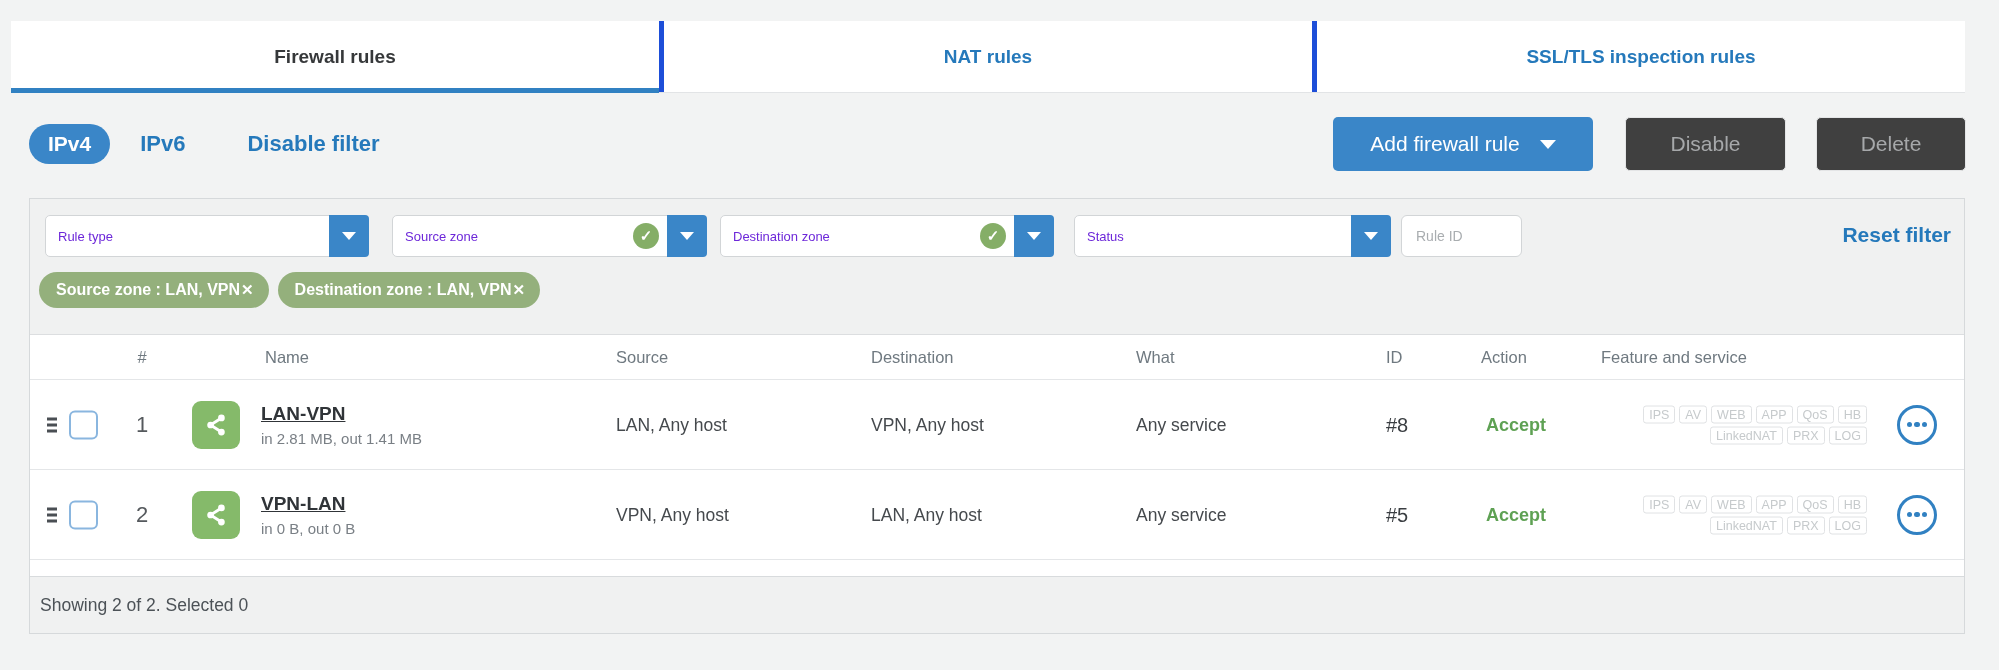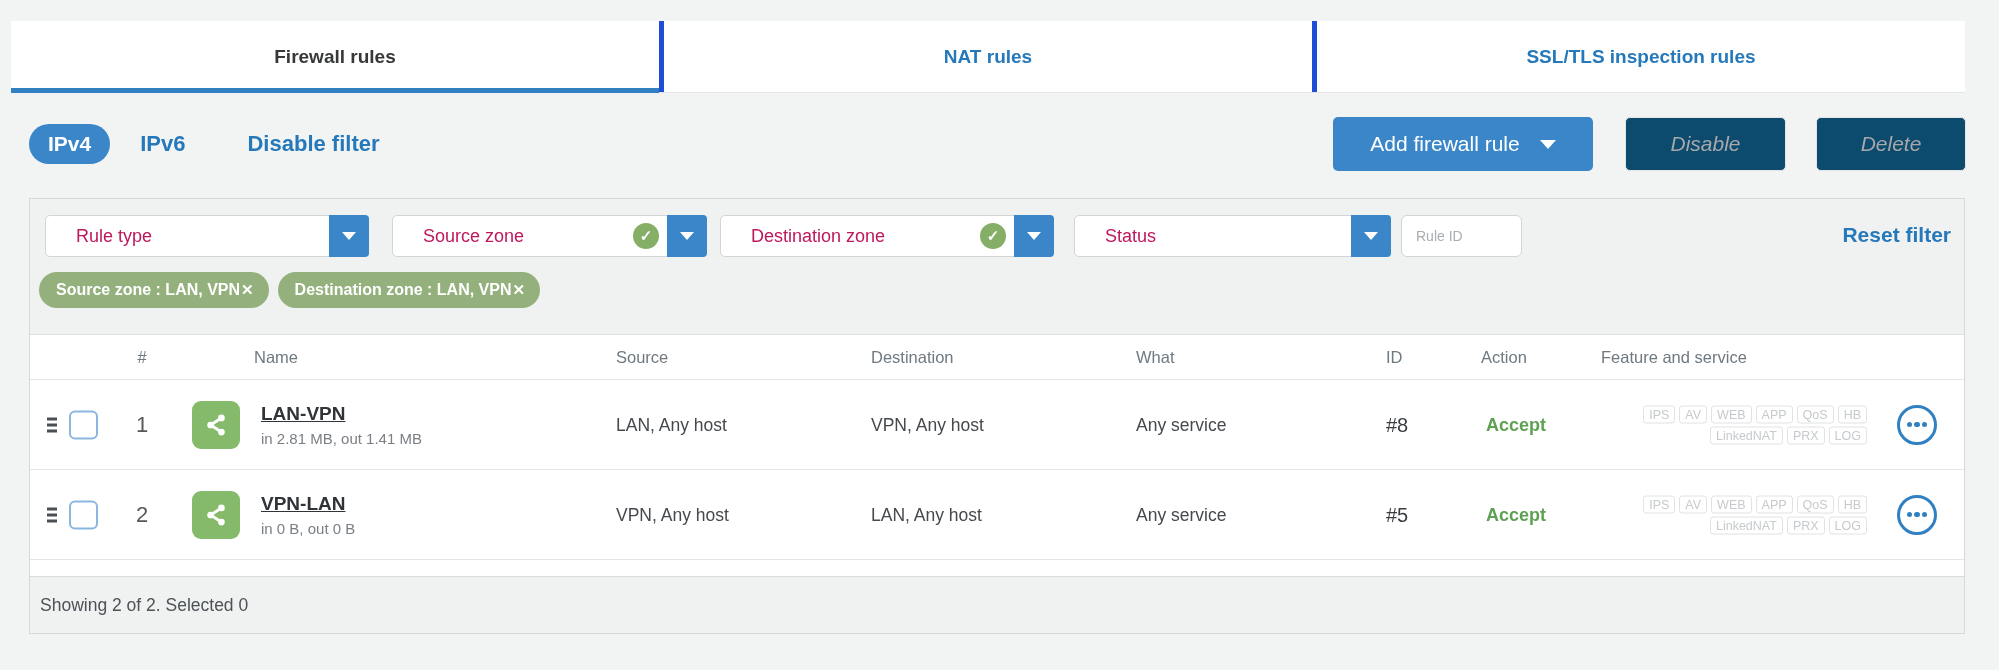--- a/index.html
+++ b/index.html
@@ -13,52 +13,52 @@
   .tab.active { color:#36383a; }
   .tab.active::after { content:""; position:absolute; left:0; right:0; bottom:-1px; height:5px; background:#3181c2; }
 
   
   .toolbar { position:absolute; left:29px; top:117px; width:1937px; height:54px; display:flex; align-items:center; }
   .pill { background:#3a86c8; color:#fff; font-weight:700; font-size:21px; padding:8px 19px; border-radius:24px; cursor:pointer; }
   .ipv6 { color:#2579bb; font-weight:700; font-size:22px; margin-left:30px; cursor:pointer; }
   .disable-filter { color:#2579bb; font-weight:700; font-size:22px; margin-left:62px; cursor:pointer;text-align:center; }
   .btn-primary { margin-left:auto; height:54px; width:260px; background:#3a86c8; border:none; border-radius:5px; color:#fff; font-size:21px; font-weight:500; display:flex; align-items:center; justify-content:center; gap:20px; font-family:inherit; cursor:pointer; }
   .chev-down { width:0; height:0; border-left:8px solid transparent; border-right:8px solid transparent; border-top:9px solid #fff; }
-  .btn-secondary { height:54px; background:#0c4a6e; border:1px solid #e4e5e6; border-radius:5px; color:#a6a8aa; font-size:21px; font-family:inherit; cursor:pointer;font-style:italic; }
+  .btn-secondary { height:54px; background:#404040; border:1px solid #e4e5e6; border-radius:5px; color:#a6a8aa; font-size:21px; font-family:inherit; cursor:pointer; }
   .btn-disable { width:161px; margin-left:32px; }
   .btn-delete { width:150px; margin-left:30px; }
 
   
   .panel { position:absolute; left:29px; top:198px; width:1936px; background:#fff; border:1px solid #d6d9db; }
 
   
   .filter-area { position:relative; background:#f0f1f1; height:136px; border-bottom:1px solid #dcdee0; }
   .combo { position:absolute; top:16px; height:42px; background:#fff; border:1px solid #d2d5d7; border-radius:5px; display:flex; align-items:center; cursor:pointer; }
-  .combo-label { flex:1; padding-left:30px; font-size:18px; color:#be185d; white-space:nowrap; }
+  .combo-label { flex:1; padding-left:12px; font-size:13px; color:#6d28d9; white-space:nowrap; }
   .combo-check { width:26px; height:26px; border-radius:50%; background:#85ae67; color:#fff; display:flex; align-items:center; justify-content:center; font-size:15px; font-weight:700; margin-right:8px; flex:none; }
   .combo-btn { width:40px; align-self:stretch; background:#3a86c8; border-radius:0 4px 4px 0; display:flex; align-items:center; justify-content:center; margin:-1px -1px -1px 0; flex:none; }
   .combo-btn .chev-sm { width:0; height:0; border-left:7px solid transparent; border-right:7px solid transparent; border-top:8px solid #fff; }
   .combo-rule-type { left:15px; width:324px; }
   .combo-source    { left:362px; width:315px; }
   .combo-dest      { left:690px; width:334px; }
   .combo-status    { left:1044px; width:317px; }
   .rule-id { position:absolute; left:1371px; top:16px; width:121px; height:42px; border:1px solid #d2d5d7; border-radius:6px; padding:0 14px; font-size:14px; color:#3e444a; font-family:inherit; background:#fff; }
   .rule-id::placeholder { color:#a9adb0; }
   .add-filter { position:absolute; left:1508px; top:16px; width:184px; height:42px; background:#3a86c8; border:none; border-radius:5px; color:#fff; font-size:18.5px; font-weight:500; display:flex; align-items:center; justify-content:center; gap:15px; font-family:inherit; cursor:pointer; }
   .add-filter .chev-sm { width:0; height:0; border-left:7px solid transparent; border-right:7px solid transparent; border-top:8px solid #fff; }
   .reset-filter { position:absolute; right:13px; top:24px; color:#2579bb; font-weight:700; font-size:21px; cursor:pointer; }
   .chips { position:absolute; left:9px; top:73px; display:flex; gap:9px; }
   .chip { background:#94b07c; color:#fff; border-radius:18px; height:36px; display:flex; align-items:center; padding:0 15px 0 17px; font-size:16px; font-weight:600; gap:1px; cursor:pointer; white-space:nowrap; }
   .chip-x { font-size:15px; font-weight:700; }
 
   
   .thead { position:relative; height:45px; background:#fff; border-bottom:1px solid #e4e6e8; font-size:16.5px; color:#6f7980; font-weight:500; }
   .th { position:absolute; top:50%; transform:translateY(-50%); white-space:nowrap; }
   .th-num { left:102px; width:20px; text-align:center; }
-  .th-name { left:224px; } .th-src { left:586px; } .th-dst { left:841px; }
+  .th-name { left:235px; } .th-src { left:586px; } .th-dst { left:841px; }
   .th-what { left:1106px; } .th-id { left:1356px; } .th-action { left:1451px; } .th-feature { left:1571px; }
 
   .row { position:relative; height:90px; border-bottom:1px solid #e4e6e8; background:#fff; }
   .drag { position:absolute; left:17px; top:50%; transform:translateY(-50%); display:flex; flex-direction:column; gap:3px; cursor:grab; }
   .drag i { width:10px; height:3px; background:#4a4f54; display:block; }
   .cb { position:absolute; left:39px; top:50%; transform:translateY(-50%); width:29px; height:29px; border:2px solid #8ab6df; border-radius:6px; background:#fff; cursor:pointer; }
   .num { position:absolute; left:96px; width:32px; text-align:center; top:50%; transform:translateY(-50%); font-size:22px; color:#55595d; }
   .rule-icon { position:absolute; left:162px; top:50%; transform:translateY(-50%); width:48px; height:48px; border-radius:9px; background:#85ba6a; display:flex; align-items:center; justify-content:center; }
   .name-block { position:absolute; left:231px; top:50%; transform:translateY(-50%); }
   .rule-name { font-size:19px; font-weight:700; color:#303438; text-decoration:underline; cursor:pointer; display:inline-block; }

